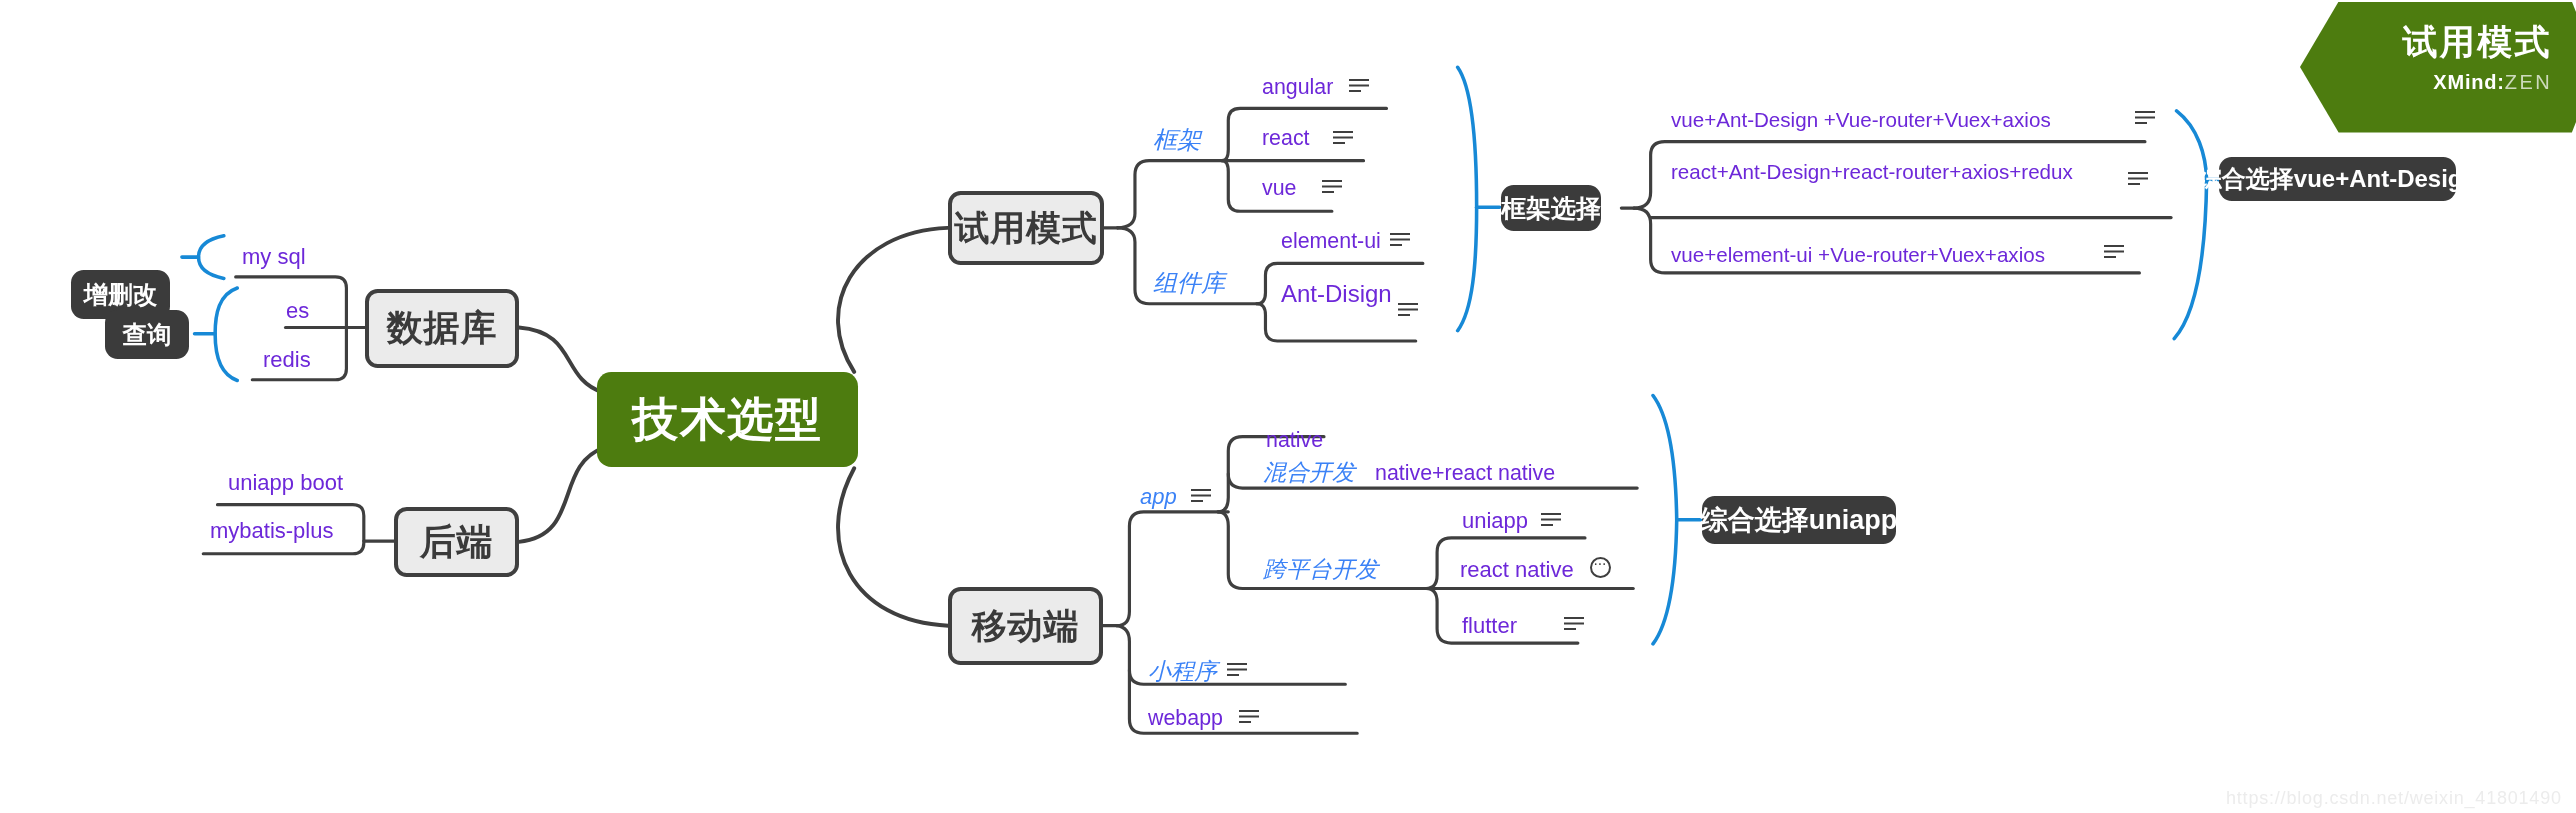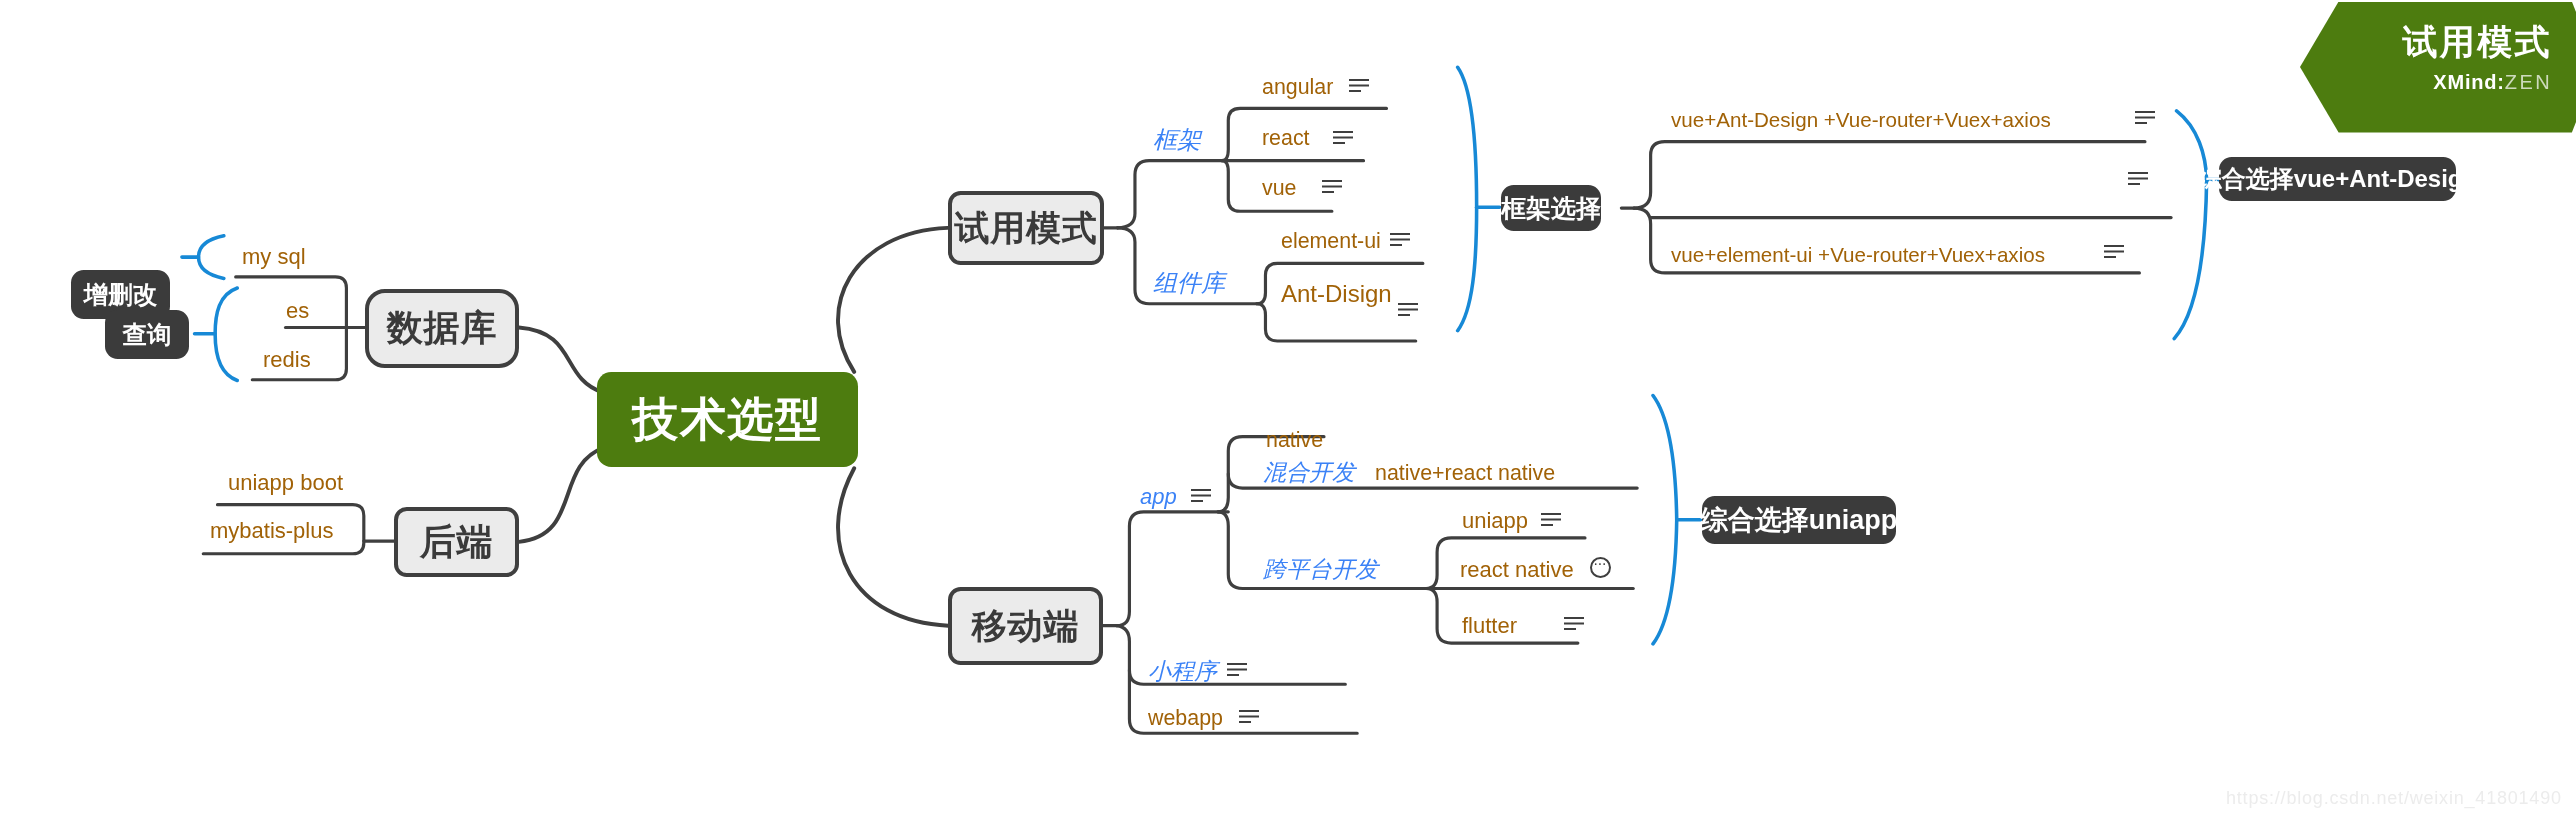--- a/index.html
+++ b/index.html
@@ -17,21 +17,21 @@
     position:absolute;box-sizing:border-box;background:#4d7c0f;border-radius:14.2px;
     display:flex;align-items:center;justify-content:center;font-weight:bold;color:#ffffff;
     font-size:46px;letter-spacing:1.6px;
   }
   .pill{
     position:absolute;box-sizing:border-box;background:#3b3b3b;border-radius:12.7px;
     display:flex;align-items:center;justify-content:center;font-weight:bold;color:#ffffff;
     white-space:nowrap;
   }
   .leaf{
-    position:absolute;color:#a16207;white-space:nowrap;line-height:1.1;
+    position:absolute;color:#6d28d9;white-space:nowrap;line-height:1.1;
   }
   .sublabel{position:absolute;color:#3b82f6;white-space:nowrap;line-height:1.1;font-style:italic;}
 
   
   .note-icon{position:absolute;width:20px;height:15px;}
   .note-icon::before{
     content:"";position:absolute;left:0;top:0;width:100%;height:2.4px;background:#3f3f3f;
     box-shadow:0 5.5px 0 #3f3f3f;
   }
   .note-icon::after{
@@ -119,21 +119,21 @@
       <path d="M2752,140 C2779,161 2789,196 2790,227 C2789,300 2781,392 2749,428"></path>
       <path d="M2790,227 L2806,227"></path>
 
       <path d="M2090,500 C2111,528 2119,592 2120,657 C2119,722 2111,786 2090,814"></path>
       <path d="M2120,657 L2150,657"></path>
     </g>
   </svg>
 
   <div class="root-topic" style="left:597px;top:372px;width:261px;height:95px;">技术选型</div>
 
-  <div class="main-topic" style="left:365px;top:289px;width:154px;height:79px;font-size:36px;border-radius:20px;">数据库</div>
+  <div class="main-topic" style="left:365px;top:289px;width:154px;height:79px;font-size:36px;">数据库</div>
   <div class="main-topic" style="left:394px;top:507px;width:125px;height:70px;font-size:36px;">后端</div>
   <div class="main-topic" style="left:948px;top:191px;width:156px;height:74px;font-size:35px;">试用模式</div>
   <div class="main-topic" style="left:948px;top:587px;width:155px;height:78px;font-size:35px;">移动端</div>
 
   <div class="pill" style="left:71px;top:232px;width:99px;height:49px;font-size:24.5px;margin-top:38px;">增删改</div>
   <div class="pill" style="left:105px;top:310px;width:84px;height:49px;font-size:24.5px;">查询</div>
 
   <div class="leaf" style="left:242px;top:245px;font-size:22px;">my sql</div>
   <div class="leaf" style="left:286px;top:299px;font-size:22px;">es</div>
   <div class="leaf" style="left:263px;top:348px;font-size:22px;">redis</div>
@@ -151,20 +151,21 @@
 
   <div class="sublabel" style="left:1153px;top:270px;font-size:24px;">组件库</div>
   <div class="leaf" style="left:1281px;top:230px;font-size:21.4px;">element-ui</div>
   <span class="note-icon" style="left:1390px;top:233px;"></span>
   <div class="leaf" style="left:1281px;top:281px;font-size:24px;">Ant-Disign</div>
   <span class="note-icon" style="left:1398px;top:303px;"></span>
 
   <div class="pill" style="left:1501px;top:185px;width:100px;height:46px;font-size:25px;">框架选择</div>
   <div class="leaf" style="left:1671px;top:109px;font-size:20.6px;">vue+Ant-Design +Vue-router+Vuex+axios</div>
   <span class="note-icon" style="left:2135px;top:111px;"></span>
+  <div class="leaf" style="left:1671px;top:161px;font-size:20.6px;">react+Ant-Design+react-router+axios+redux</div>
   <span class="note-icon" style="left:2128px;top:172px;"></span>
   <div class="leaf" style="left:1671px;top:244px;font-size:20.6px;">vue+element-ui +Vue-router+Vuex+axios</div>
   <span class="note-icon" style="left:2104px;top:245px;"></span>
   <div class="pill" style="left:2219px;top:157px;width:237px;height:44px;font-size:24px;">综合选择vue+Ant-Design</div>
 
   <div class="sublabel" style="left:1140px;top:485px;font-size:22px;">app</div>
   <span class="note-icon" style="left:1191px;top:489px;"></span>
   <div class="leaf" style="left:1266px;top:429px;font-size:21.4px;">native</div>
   <div class="sublabel" style="left:1263px;top:460px;font-size:23px;">混合开发</div>
   <div class="leaf" style="left:1375px;top:462px;font-size:21.4px;">native+react native</div>

